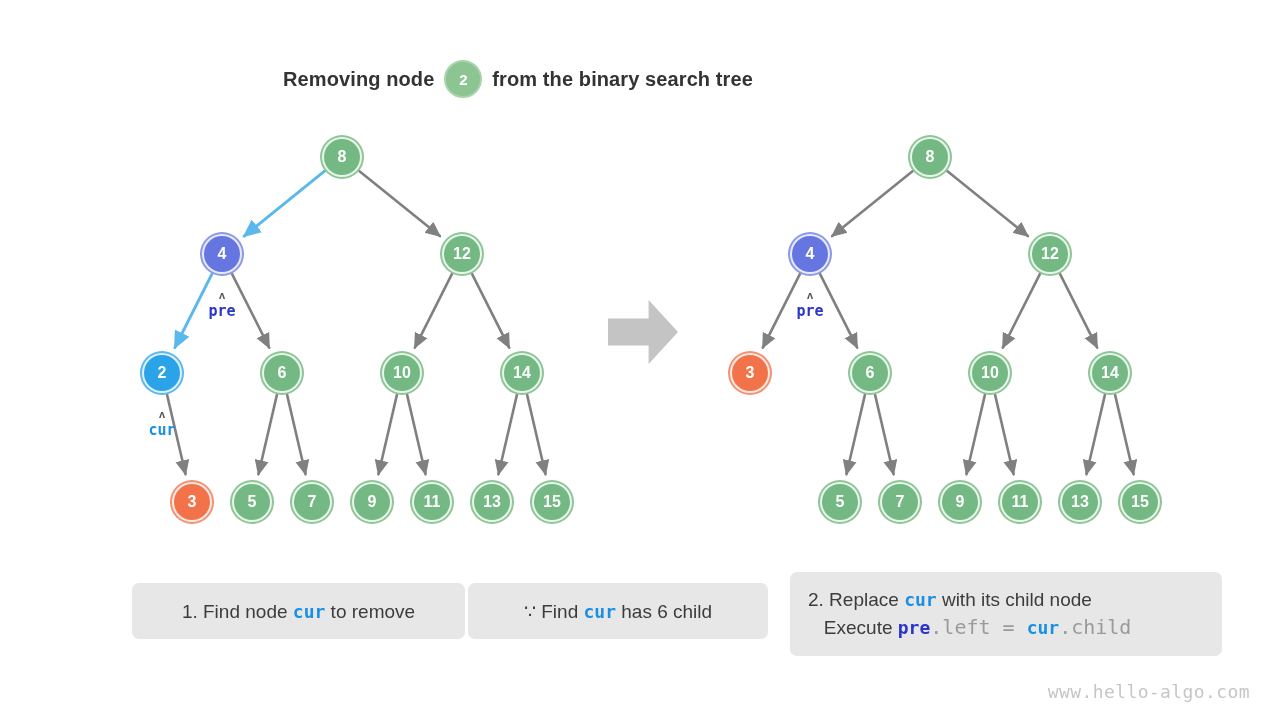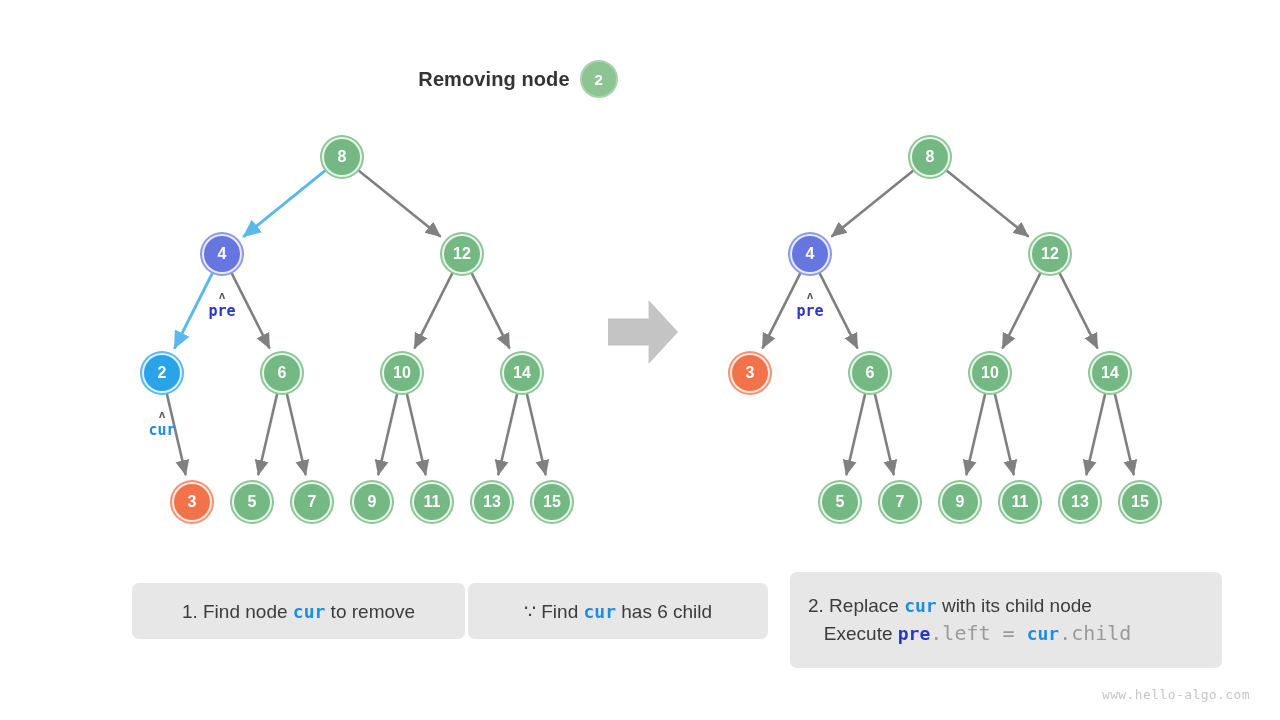--- a/index.html
+++ b/index.html
@@ -65,21 +65,21 @@
   .caption .line{white-space:pre;}
   .cap-cur{color:#1a8fe3;font-weight:bold;
     font-family:"DejaVu Sans Mono","Liberation Mono",monospace;font-size:18px;}
   .cap-pre{color:#2b35cc;font-weight:bold;
     font-family:"DejaVu Sans Mono","Liberation Mono",monospace;font-size:18px;}
   .cap-code{color:#9a9a9a;
     font-family:"DejaVu Sans Mono","Liberation Mono",monospace;font-size:20px;}
 
   .watermark{
     position:absolute;right:30px;bottom:18px;
-    color:#c6c6c6;font-size:13px;
+    color:#c6c6c6;font-size:18px;
     font-family:"DejaVu Sans Mono","Liberation Mono",monospace;
     letter-spacing:.4px;
   }
 </style>
 </head>
 <body>
 
 <div id="stage">
 
   <svg class="layer">
@@ -119,20 +119,21 @@
         <line x1="995.0965536298563" y1="394.91518060838195" x2="1013.544365402182" y2="474.2407712293829" stroke="#808080" stroke-width="2.6" stroke-linecap="round" marker-end="url(#ah-normal)"></line>
         <line x1="1104.9034463701437" y1="394.91518060838195" x2="1086.4556345978178" y2="474.2407712293829" stroke="#808080" stroke-width="2.6" stroke-linecap="round" marker-end="url(#ah-normal)"></line>
         <line x1="1115.0965536298563" y1="394.91518060838195" x2="1133.5443654021822" y2="474.2407712293829" stroke="#808080" stroke-width="2.6" stroke-linecap="round" marker-end="url(#ah-normal)"></line>
       </g>
     <polygon id="step-arrow" fill="#c4c4c4" points="608,318.56 648.6,318.56 648.6,300 678,332 648.6,364 648.6,345.44 608,345.44"></polygon>
   </svg>
 
   <div class="title-wrap">
     <span>Removing node</span>
     <span class="title-badge">2</span>
+    <span>from the binary search tree</span>
   </div>
 
   <div id="nodes-left">
       <div class="node n-green" style="left: 342px; top: 157px;">8</div>
       <div class="node n-purple" style="left: 222px; top: 254px;">4</div>
       <div class="node n-green" style="left: 462px; top: 254px;">12</div>
       <div class="node n-blue" style="left: 162px; top: 373px;">2</div>
       <div class="node n-green" style="left: 282px; top: 373px;">6</div>
       <div class="node n-green" style="left: 402px; top: 373px;">10</div>
       <div class="node n-green" style="left: 522px; top: 373px;">14</div>
@@ -164,20 +165,20 @@
       <div class="ptr ptr-cur" style="left: 162px; top: 409px;"><span class="caret">ʌ</span><span>cur</span></div>
       <div class="ptr ptr-pre" style="left: 810px; top: 290px;"><span class="caret">ʌ</span><span>pre</span></div>
     </div>
   <div id="captions">
       <div class="caption" style="left: 116px; top: 583px; width: 333px; height: 56px; align-items: center; line-height: 1; margin-left: 16px;">
         <div class="line"><span>1. Find node </span><span class="cap-cur">cur</span><span> to remove</span></div>
       </div>
       <div class="caption" style="left: 468px; top: 583px; width: 300px; height: 56px; align-items: center; line-height: 1;">
         <div class="line"><span>∵ Find </span><span class="cap-cur">cur</span><span> has 6 child</span></div>
       </div>
-      <div class="caption" style="left: 790px; top: 572px; width: 432px; height: 96px; align-items: flex-start; padding-left: 18px; line-height: 1.45;">
+      <div class="caption" style="left: 790px; top: 572px; width: 432px; height: 84px; align-items: flex-start; padding-left: 18px; line-height: 1.45;">
         <div class="line"><span>2. Replace </span><span class="cap-cur">cur</span><span> with its child node</span></div>
         <div class="line"><span>   Execute </span><span class="cap-pre">pre</span><span class="cap-code">.left</span><span class="cap-code"> = </span><span class="cap-cur">cur</span><span class="cap-code">.child</span></div>
       </div>
     </div>
 
   <div class="watermark">www.hello-algo.com</div>
 </div>
 
 </body></html>

